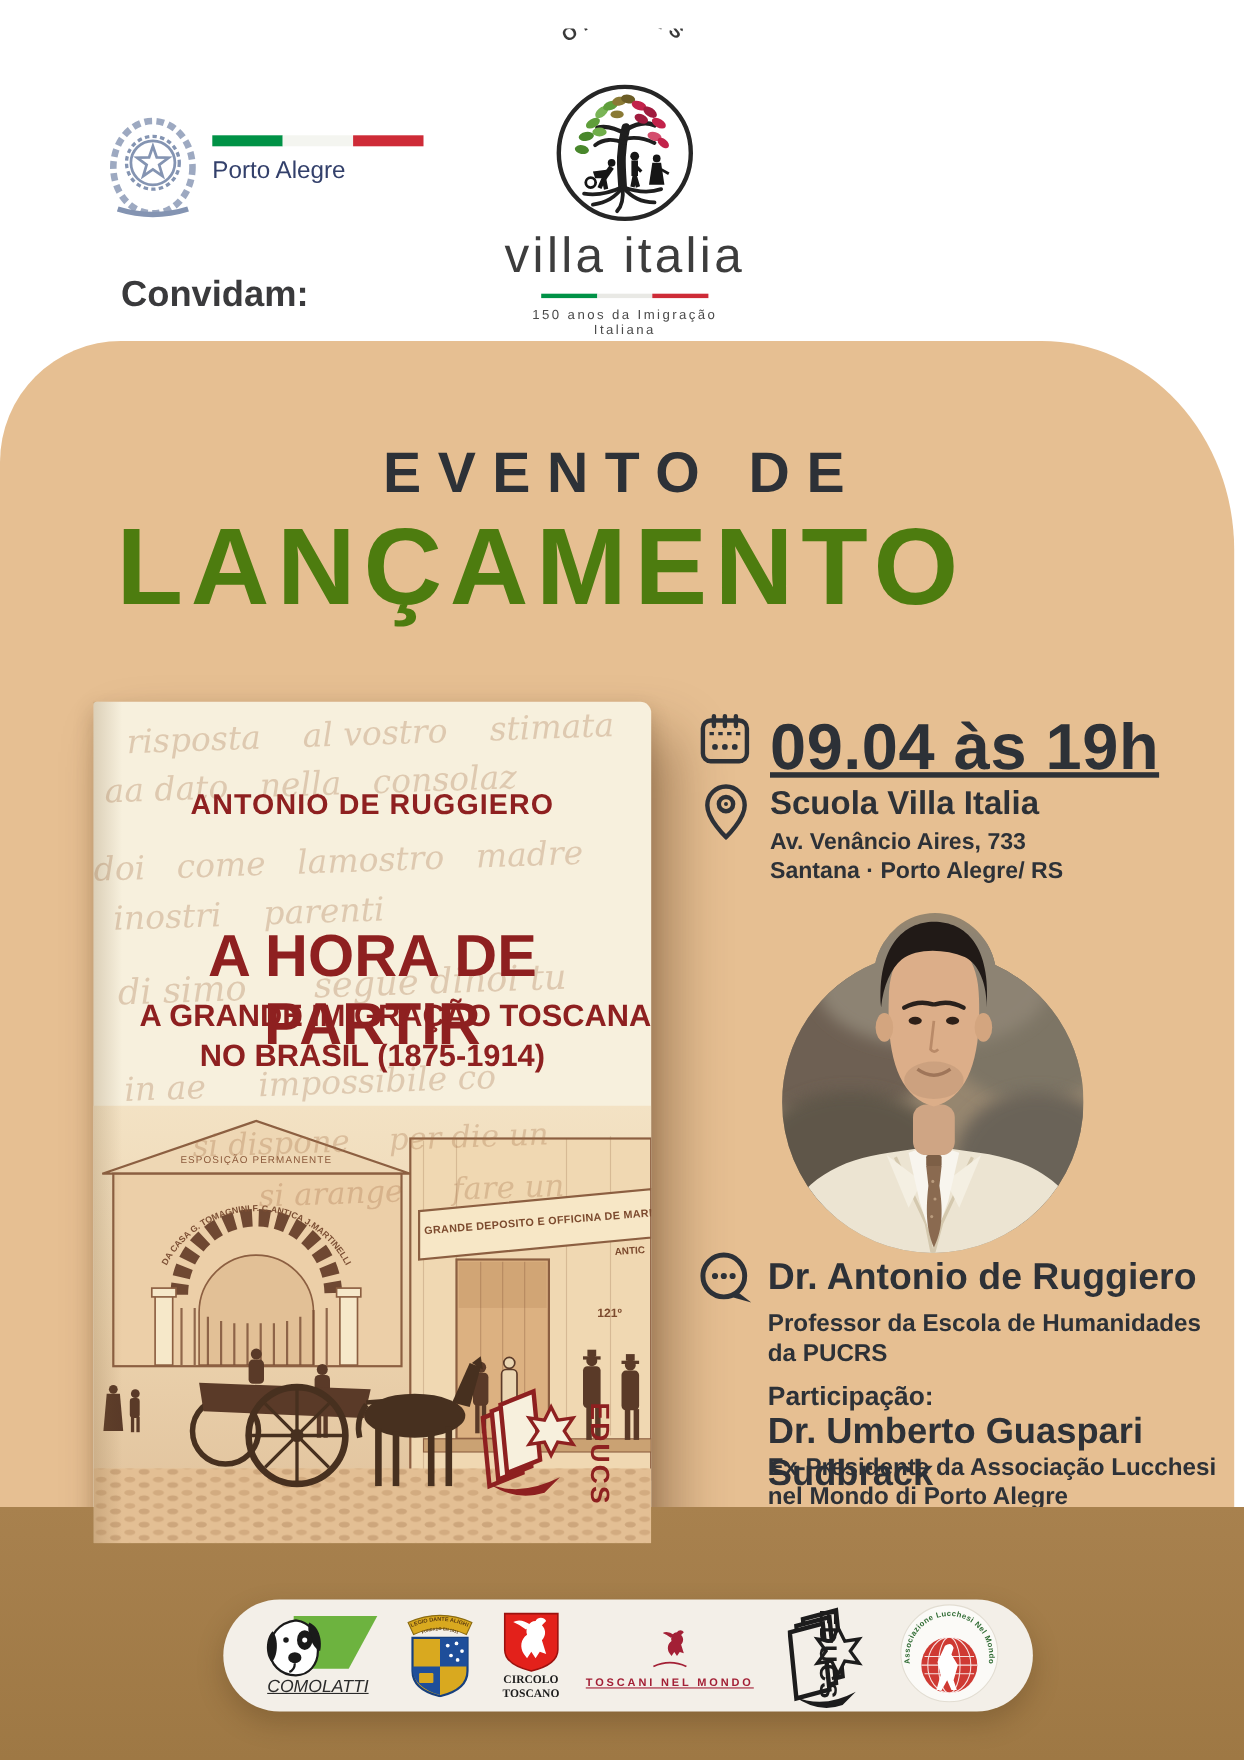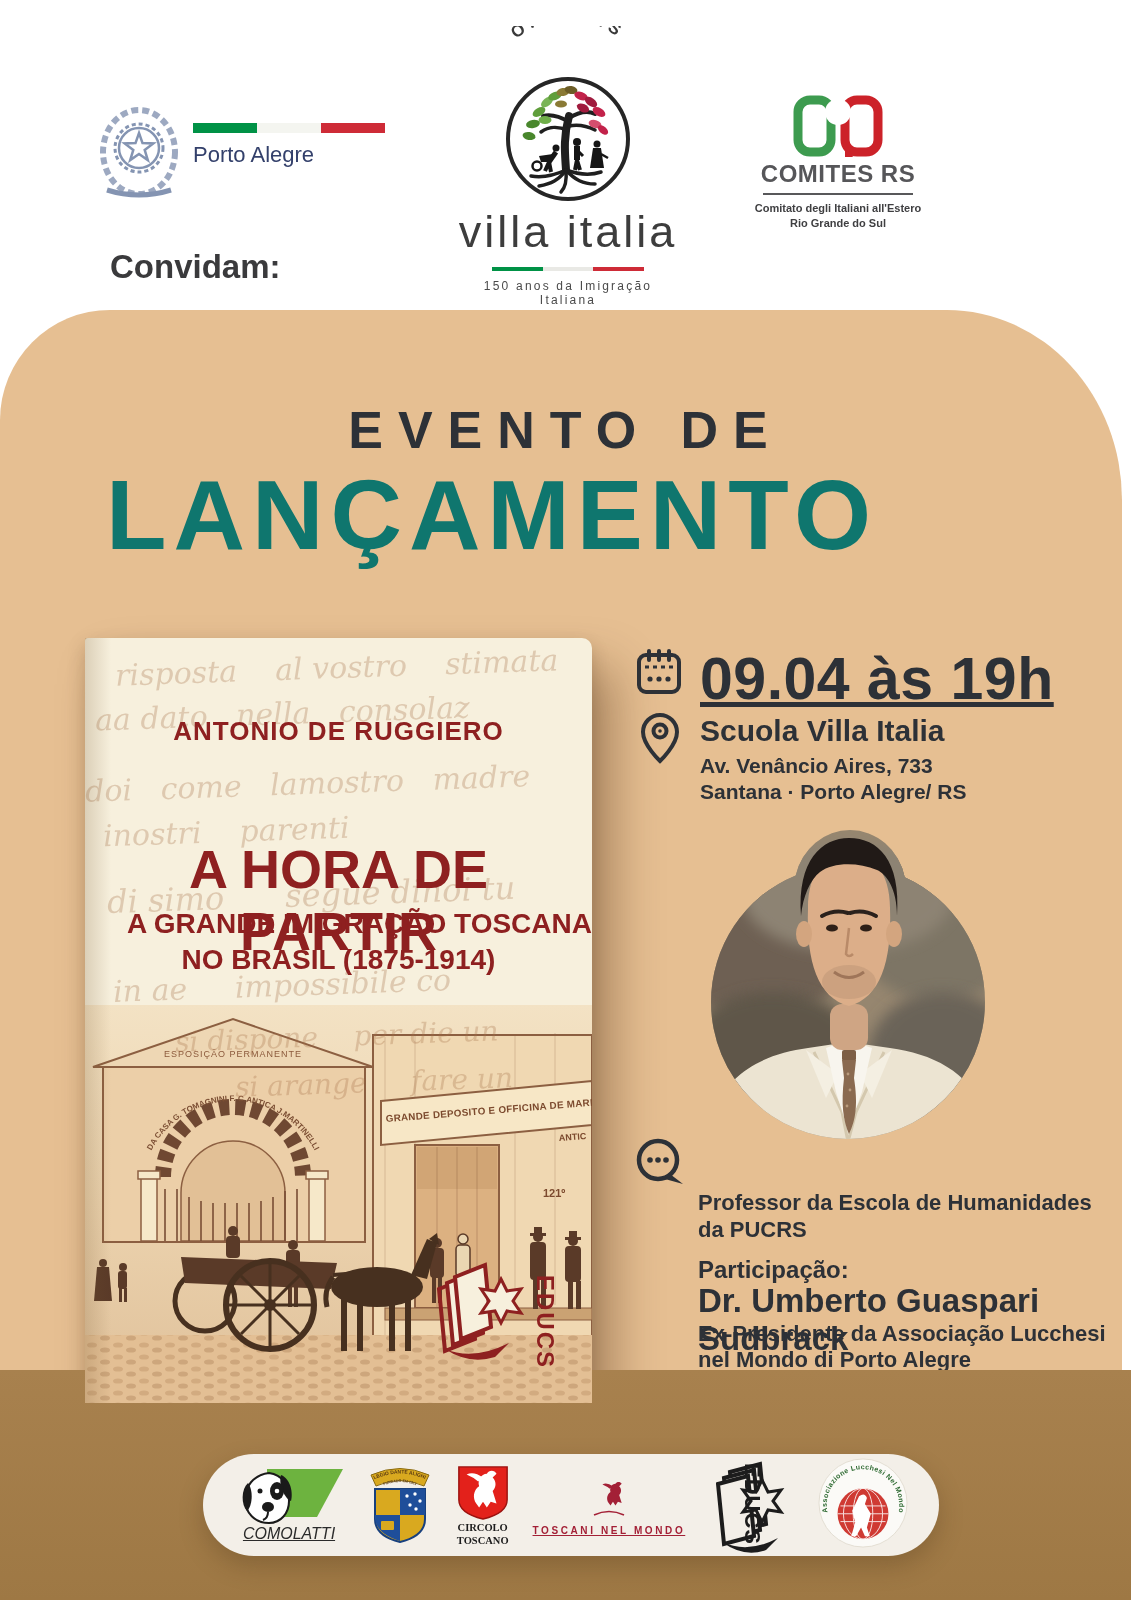--- a/index.html
+++ b/index.html
@@ -28,21 +28,21 @@
   .comites-sub{font-size:11px;font-weight:700;color:#3f3f41;line-height:1.35;}
 
   .invite{left:110px;top:248px;font-size:33px;font-weight:600;color:#3a3a3c;}
 
   
   .card{left:0;top:310px;width:1122px;height:1060px;background:#e6bf92;
     border-radius:110px 175px 0 0 / 110px 190px 0 0;}
   .title1{left:0;top:400px;width:1131px;text-align:center;font-size:52px;font-weight:700;
     letter-spacing:15px;color:#2d3137;}
   .title2{left:0;top:458px;width:984px;text-align:center;font-size:99px;font-weight:700;
-    letter-spacing:7px;color:#0f766e;}
+    letter-spacing:7px;color:#4d7c0f;}
 
   
   .book{left:85px;top:638px;width:507px;height:765px;background:#f7f0dd;
     border-radius:3px 10px 10px 3px;
     box-shadow:22px 30px 48px rgba(70,40,12,.38), 0 8px 18px rgba(70,40,12,.22);}
   .book-spine{left:0;top:0;width:26px;height:100%;
     background:linear-gradient(90deg,rgba(120,90,50,.22),rgba(120,90,50,0));z-index:6;}
   .hw{position:absolute;font-family:"DejaVu Serif",serif;font-style:italic;
     color:rgba(164,112,72,.30);white-space:pre;transform:rotate(-2deg);z-index:1;}
   .book-author{left:0;top:78px;width:100%;text-align:center;font-size:26px;font-weight:700;
@@ -175,32 +175,20 @@
     </svg>
     <div class="villa-word">villa italia</div>
     <div class="villa-flagline">
       <span style="background:#009246"></span>
       <span style="background:#e9e9e5"></span>
       <span style="background:#ce2b37"></span>
     </div>
     <div class="villa-tag">150 anos da Imigração Italiana</div>
   </div>
 
-  <div class="abs comites">
-    <svg width="96" height="64" viewBox="0 0 96 64" style="display:block;margin:0 auto;">
-      <rect x="8" y="6" width="33" height="52" rx="12" fill="none" stroke="#3d9b4f" stroke-width="9"></rect>
-      <rect x="55" y="6" width="33" height="52" rx="12" fill="none" stroke="#cc2229" stroke-width="9"></rect>
-      <circle cx="48" cy="18" r="13" fill="#ffffff"></circle>
-      <polygon points="55,48 63,63 55,63" fill="#cc2229"></polygon>
-    </svg>
-    <div class="comites-word">COMITES RS</div>
-    <hr class="comites-hr">
-    <div class="comites-sub">Comitato degli Italiani all'Estero</div>
-    <div class="comites-sub">Rio Grande do Sul</div>
-  </div>
 
   <div class="abs invite">Convidam:</div>
 
   <div class="abs card"></div>
   <div class="abs title1">EVENTO DE</div>
   <div class="abs title2">LANÇAMENTO</div>
 
   <div class="abs book">
     <div class="abs book-spine"></div>
     <span class="hw" style="left:30px;top:12px;font-size:30px;">risposta    al vostro    stimata</span>
@@ -398,20 +386,21 @@
     </g>
   </svg>
 
   <svg class="abs bubble-icon" width="56" height="54" viewBox="0 0 56 54">
     <circle cx="26" cy="24" r="19" fill="none" stroke="#2d3137" stroke-width="4.5"></circle>
     <path d="M38,38 L51,48 L33,43 Z" fill="#2d3137"></path>
     <circle cx="18" cy="24" r="2.8" fill="#2d3137"></circle>
       <circle cx="26" cy="24" r="2.8" fill="#2d3137"></circle>
       <circle cx="34" cy="24" r="2.8" fill="#2d3137"></circle>
   </svg>
+  <div class="abs speaker-name ink">Dr. Antonio de Ruggiero</div>
   <div class="abs speaker-role1 ink">Professor da Escola de Humanidades</div>
   <div class="abs speaker-role2 ink">da PUCRS</div>
   <div class="abs participation ink">Participação:</div>
   <div class="abs guest-name ink">Dr. Umberto Guaspari Sudbrack</div>
   <div class="abs guest-role1 ink">Ex-Presidente da Associação Lucchesi</div>
   <div class="abs guest-role2 ink">nel Mondo di Porto Alegre</div>
 
   <div class="abs band"></div>
 
   <div class="abs pill">

